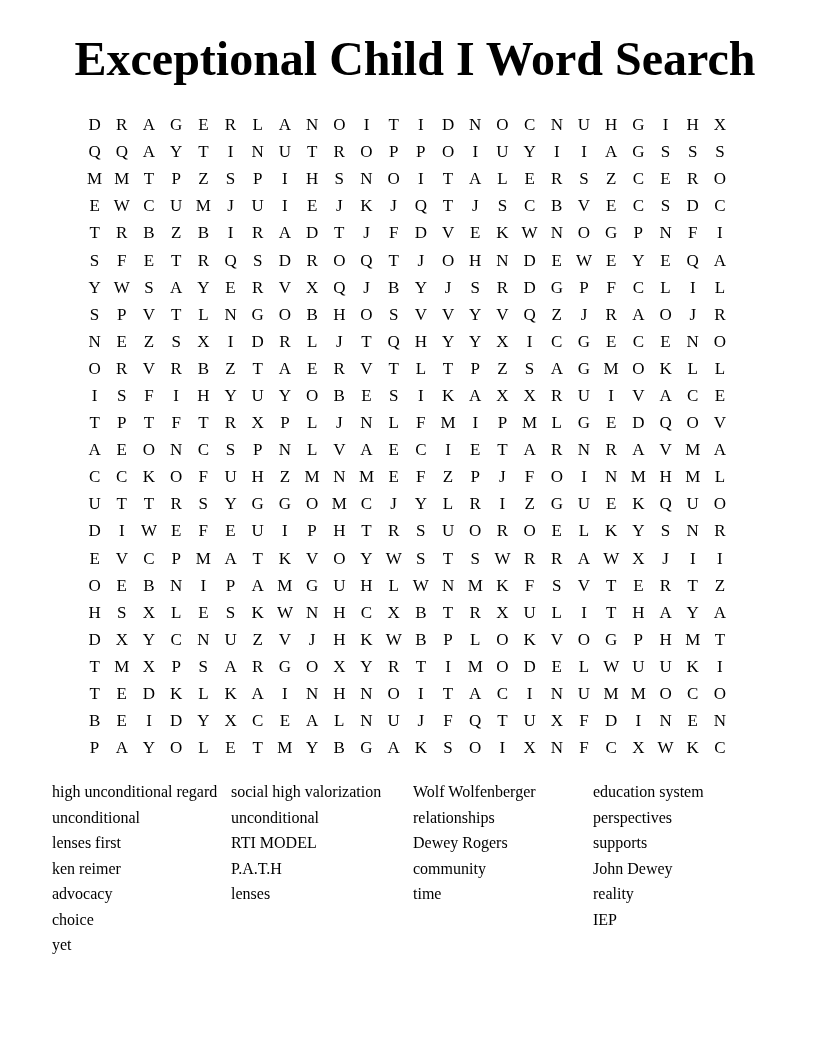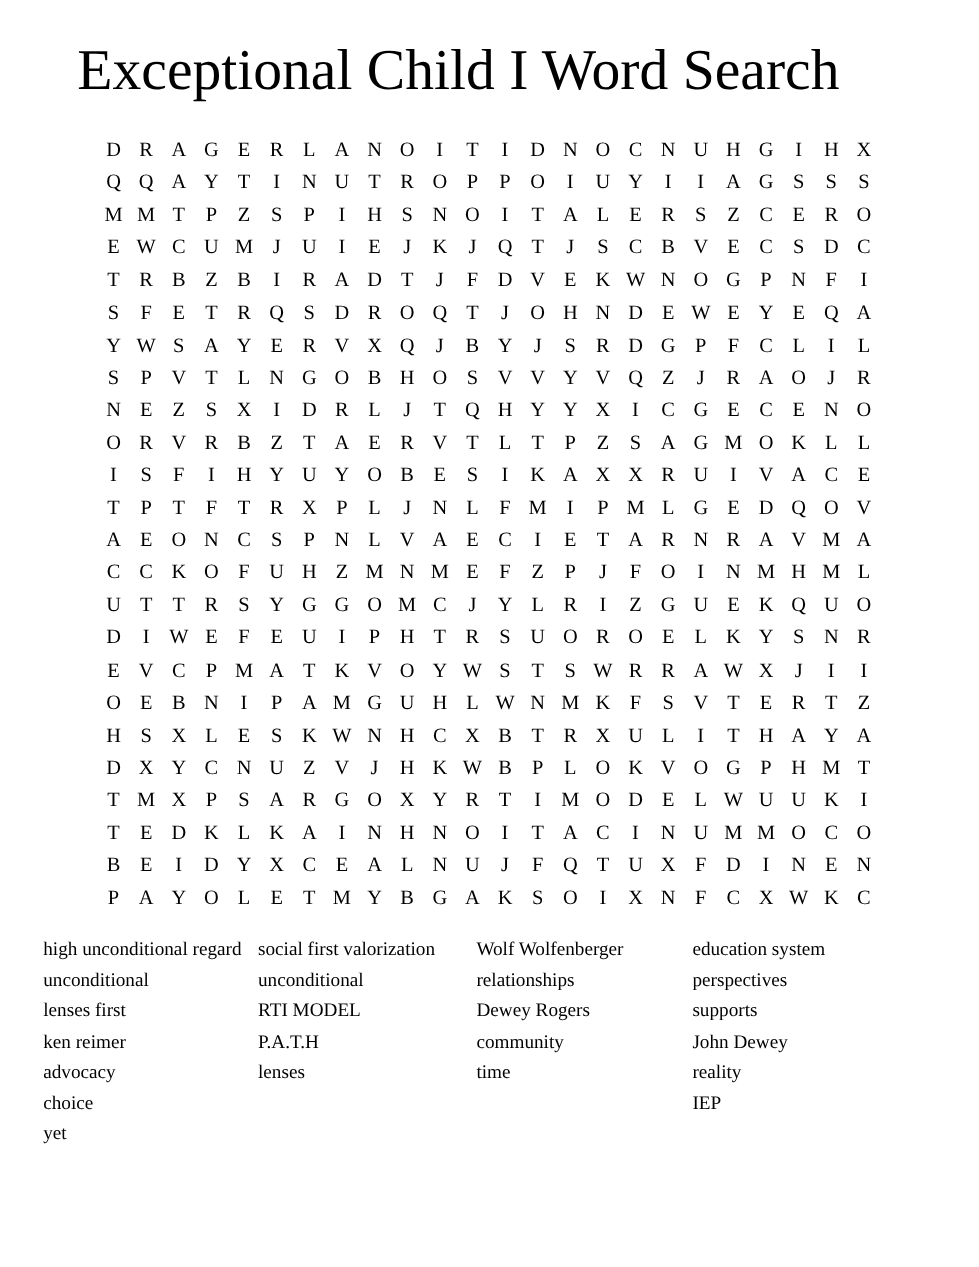--- a/index.html
+++ b/index.html
@@ -16,44 +16,45 @@
     font-family: "Liberation Serif", "DejaVu Serif", serif;
     overflow: hidden;
   }
   .title {
     position: absolute;
     top: 30px;
     left: 0;
     width: 764px;
     text-align: center;
     font-size: 48px;
-    font-weight: normal;
+    font-weight: bold;
     line-height: 58px;
     margin: 0;
     letter-spacing: 0px;
     white-space: nowrap;
+    padding-left: 33px;
   }
   .letter-grid {
     position: absolute;
     left: 81px;
     top: 111px;
     display: grid;
     grid-template-columns: repeat(24, 27.2px);
     grid-auto-rows: 27.1px;
   }
   .cell {
     display: flex;
     align-items: center;
     justify-content: center;
     font-size: 17px;
     line-height: 1;
   }
   .word-list {
     position: absolute;
-    left: 36px;
+    left: 52px;
     top: 779px;
     width: 740px;
     display: grid;
     grid-template-columns: 179px 182px 180px auto;
     align-items: start;
     font-family: Liberation Serif, serif;
   }
   .word-col {
     display: block;
   }
@@ -650,21 +651,21 @@
       <div class="word-col">
         <div class="word">high unconditional regard</div>
         <div class="word">unconditional</div>
         <div class="word">lenses first</div>
         <div class="word">ken reimer</div>
         <div class="word">advocacy</div>
         <div class="word">choice</div>
         <div class="word">yet</div>
       </div>
       <div class="word-col">
-        <div class="word">social first valorization</div>
+        <div class="word">social high valorization</div>
         <div class="word">unconditional</div>
         <div class="word">RTI MODEL</div>
         <div class="word">P.A.T.H</div>
         <div class="word">lenses</div>
       </div>
       <div class="word-col">
         <div class="word">Wolf Wolfenberger</div>
         <div class="word">relationships</div>
         <div class="word">Dewey Rogers</div>
         <div class="word">community</div>

